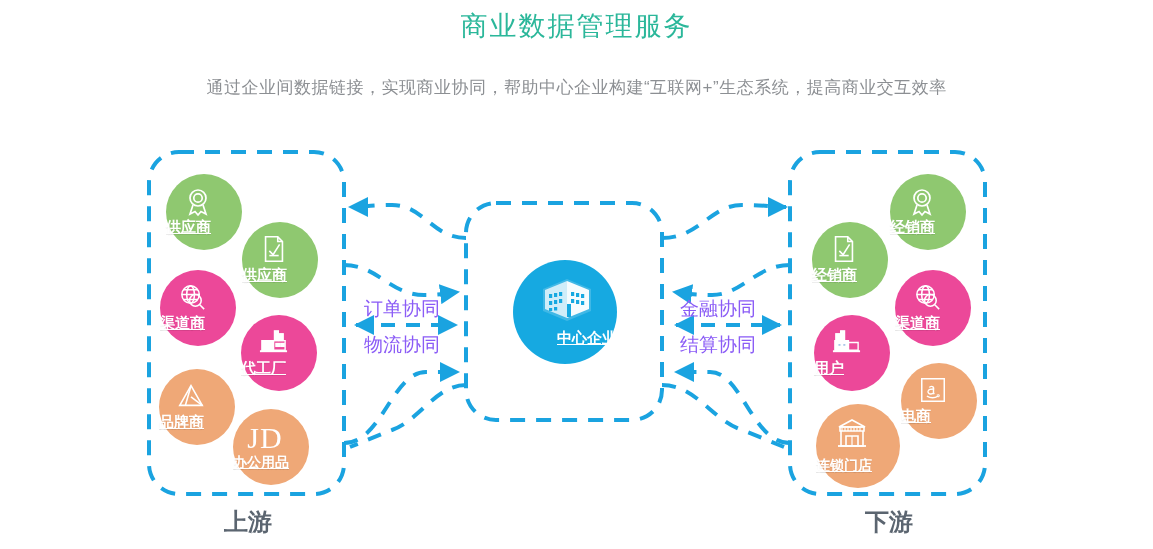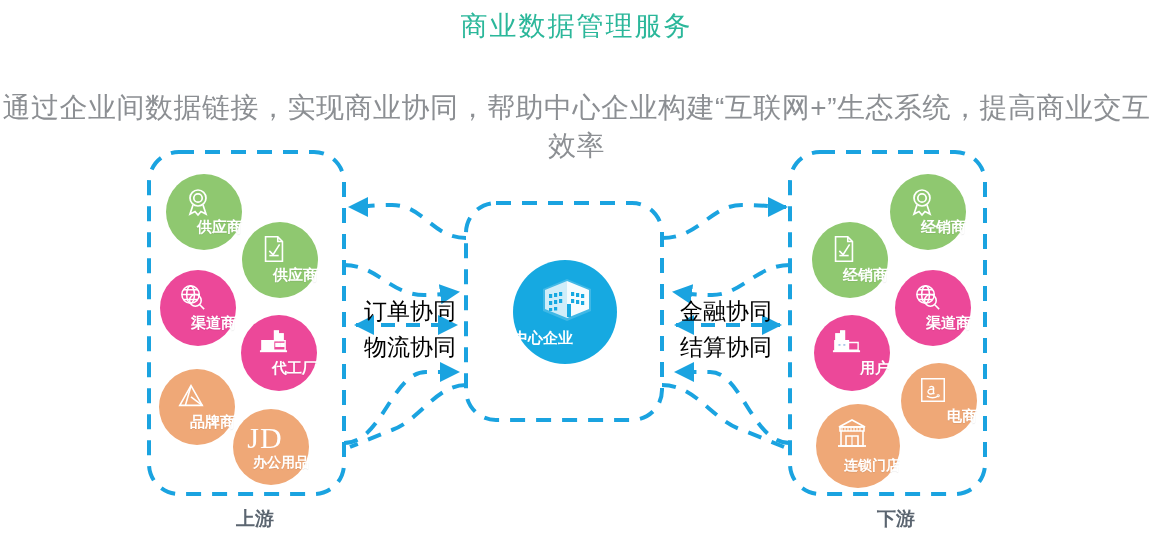--- a/index.html
+++ b/index.html
@@ -5,62 +5,62 @@
   html,body{margin:0;padding:0;background:#ffffff;}
   body{width:1153px;height:549px;position:relative;overflow:hidden;
        font-family:"Liberation Sans","DejaVu Sans",sans-serif;}
 
   #stage{position:absolute;inset:0;width:1153px;height:549px;}
 
   
   .title{position:absolute;left:0;top:8px;width:1153px;text-align:center;
          font-size:27px;font-weight:normal;color:#2bb79a;letter-spacing:2px;}
   .subtitle{position:absolute;left:0;top:76px;width:1153px;text-align:center;
-            font-size:28px;color:#8c8f93;letter-spacing:0.5px;margin-top:13px;}
+            font-size:17px;color:#8c8f93;letter-spacing:0.5px;}
 
   
   svg.layer{position:absolute;left:0;top:0;width:1153px;height:549px;overflow:visible;}
 
   
   .node{position:absolute;border-radius:50%;display:flex;flex-direction:column;
-        align-items:flex-end;justify-content:flex-end;color:#ffffff;
-        box-sizing:border-box;}
+        align-items:flex-start;justify-content:flex-end;color:#ffffff;
+        box-sizing:border-box;text-decoration:underline;}
   .node .halo{position:absolute;inset:-7px;border-radius:50%;z-index:-1;}
   .node .glyph{position:absolute;left:0;right:12px;top:16%;display:flex;
                align-items:center;justify-content:center;}
   .node .cap{position:relative;font-size:15px;font-weight:bold;
              padding-bottom:13px;text-shadow:0 1px 1px rgba(0,0,0,.07);
              white-space:nowrap;}
   .node.small .cap{font-size:14px;}
 
   .green{background:#8fc870;}
   .green .halo{background:#d9ecc9;}
   .blue{background:#ec4899;}
   .blue .halo{background:#d5e3f4;}
   .orange{background:#efa877;}
   .orange .halo{background:#f8ddc7;}
 
   .center-node{position:absolute;border-radius:50%;background:#16a9e1;
-        display:flex;flex-direction:column;align-items:flex-start;justify-content:flex-end;
-        color:#fff;}
+        display:flex;flex-direction:column;align-items:flex-end;justify-content:flex-end;
+        color:#fff;text-decoration:underline;}
   .center-node .halo{position:absolute;inset:-8px;border-radius:50%;
         background:#e3eef6;z-index:-1;}
   .center-node .glyph{position:absolute;left:0;right:0;top:16%;
         display:flex;align-items:center;justify-content:center;}
   .center-node .cap{position:relative;font-size:15px;font-weight:bold;padding-bottom:16px;}
 
   .jd-text{font-size:30px;font-weight:300;color:#fff;letter-spacing:1px;
            font-family:"Liberation Serif",serif;}
 
   
-  .conn-label{position:absolute;font-size:23px;color:#000000;white-space:nowrap;}
-
-  
-  .foot{position:absolute;font-size:19px;font-weight:bold;color:#5b6570;
-        white-space:nowrap;margin-left:12px;}
+  .conn-label{position:absolute;font-size:19px;color:#8b5cf6;white-space:nowrap;}
+
+  
+  .foot{position:absolute;font-size:24px;font-weight:bold;color:#5b6570;
+        white-space:nowrap;}
 </style>
 </head>
 <body>
 
 <div id="stage">
 
   <div class="title">商业数据管理服务</div>
   <div class="subtitle">通过企业间数据链接，实现商业协同，帮助中心企业构建“互联网+”生态系统，提高商业交互效率</div>
 
   <svg class="layer" viewBox="0 0 1153 549">

